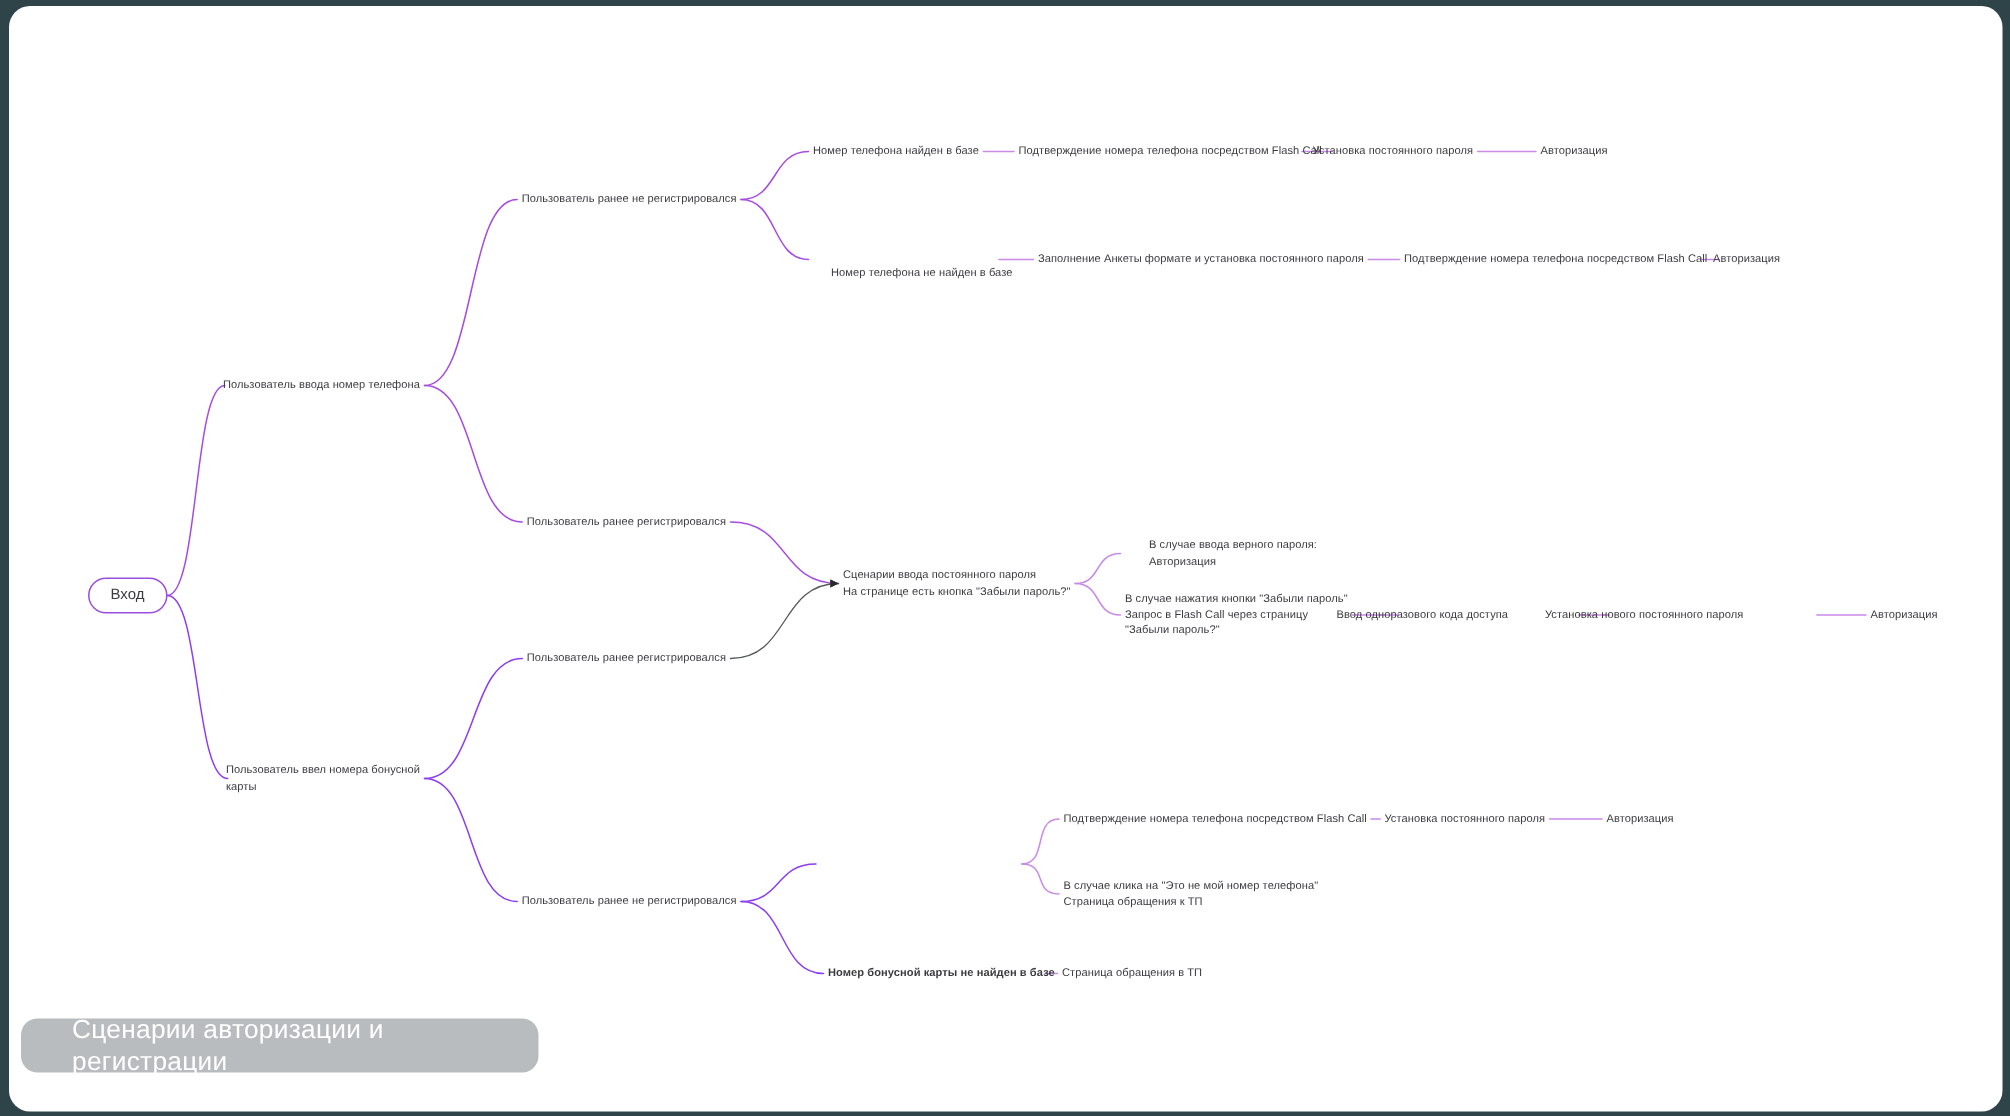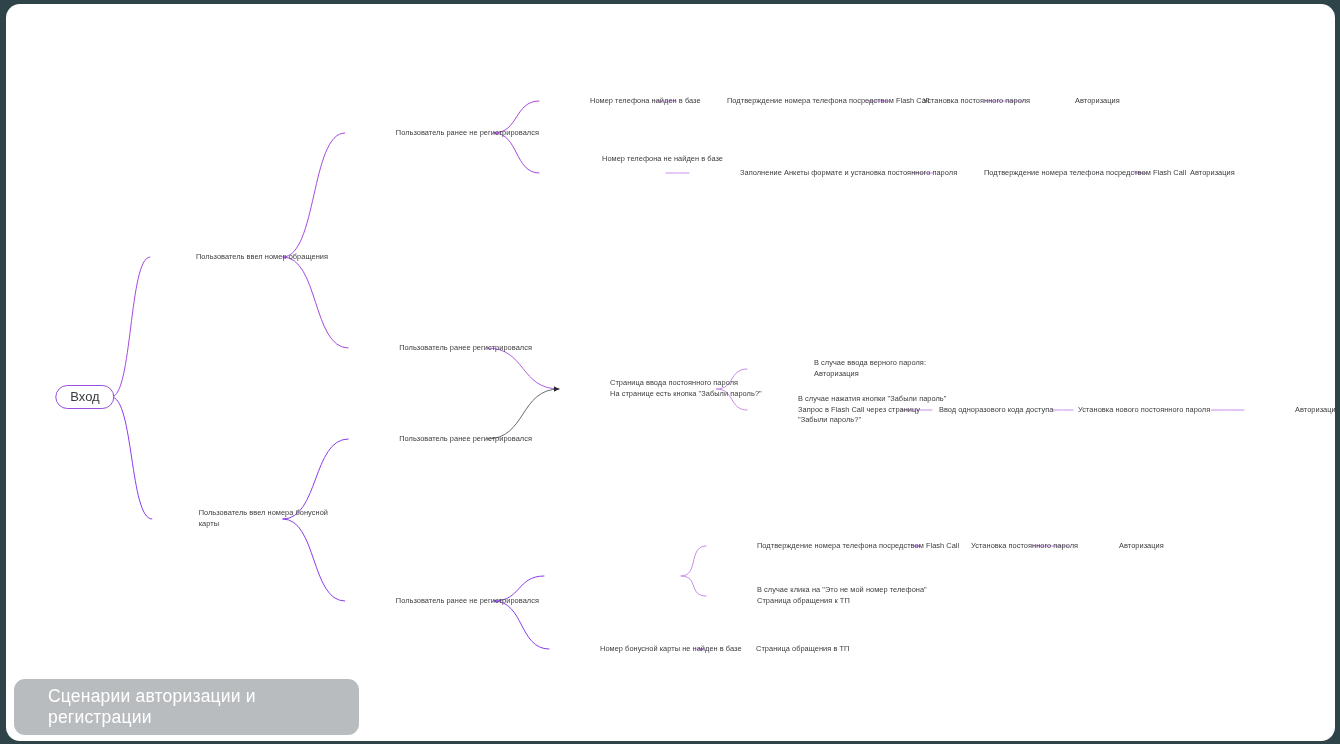--- a/index.html
+++ b/index.html
@@ -28,40 +28,39 @@
     width: 1329px; height: 737px;
     pointer-events: none;
   }
   .node {
     position: absolute;
     font-size: 7.4px;
     line-height: 10.6px;
     color: #3b3b3f;
     letter-spacing: 0.05px;
     white-space: pre;
-    margin-left: 48px;
   }
   .node.left   { transform: translate(-100%, -50%); text-align: left; }
   .node.right  { transform: translate(0, -50%);     text-align: left;  }
 
   #root-node {
     position: absolute;
     transform: translate(-50%, -50%);
     border: 1.1px solid #9b4dde;
     border-radius: 14px;
     padding: 6px 14px;
-    font-size: 13px;
+    font-size: 10px;
     color: #3b3b3f;
     background: #ffffff;
     line-height: 10px;
   }
   #title-badge {
     position: absolute;
     left: 8px; top: 675px;
-    width: 345px; height: 56px;
+    width: 345px; height: 36px;
     background: #b9bcbe;
     border-radius: 11px;
     display: flex;
     align-items: center;
     padding-left: 34px;
     color: #ffffff;
     font-size: 17.5px;
     letter-spacing: 0.2px;
   }
 </style>
@@ -107,52 +106,52 @@
           <path d="M675.1875,572 C693.1875,572 682,542 700,542" fill="none" stroke="#c98ae8" stroke-width="1" stroke-linecap="round"></path>
           <path d="M908.25,542 C926.25,542 896,542 914,542" fill="none" stroke="#c98ae8" stroke-width="1" stroke-linecap="round"></path>
           <path d="M1027.0625,542 C1046.278125,542 1042.784375,542 1062,542" fill="none" stroke="#c98ae8" stroke-width="1" stroke-linecap="round"></path>
           <path d="M675.1875,572 C693.1875,572 682,592 700,592" fill="none" stroke="#c98ae8" stroke-width="1" stroke-linecap="round"></path>
           <path d="M690.578125,645 C708.578125,645 681,645 699,645" fill="none" stroke="#c98ae8" stroke-width="1" stroke-linecap="round"></path>
         </g>
     </svg>
 
     <div id="root-node" style="left: 79px; top: 393px;">Вход</div>
 
-    <div class="node left" style="left: 274px; top: 253px;">Пользователь ввел номер обращения</div>
+    <div class="node left" style="left: 274px; top: 253px;">Пользователь ввода номер телефона</div>
     <div class="node left" style="left: 274px; top: 515px;">Пользователь ввел номера бонусной
 карты</div>
     <div class="node left" style="left: 485px; top: 129px;">Пользователь ранее не регистрировался</div>
     <div class="node left" style="left: 478px; top: 344px;">Пользователь ранее регистрировался</div>
     <div class="node left" style="left: 478px; top: 435px;">Пользователь ранее регистрировался</div>
     <div class="node left" style="left: 485px; top: 597px;">Пользователь ранее не регистрировался</div>
 
     <div class="node right" style="left: 536px; top: 97px;">Номер телефона найден в базе</div>
-    <div class="node right" style="left: 536px; top: 155px; padding-left: 12px;">Номер телефона не найден в базе</div>
+    <div class="node right" style="left: 536px; top: 178px; padding-left: 12px;">Номер телефона не найден в базе</div>
 
     <div class="node right" style="left: 673px; top: 97px;">Подтверждение номера телефона посредством Flash Call</div>
     <div class="node right" style="left: 869px; top: 97px;">Установка постоянного пароля</div>
     <div class="node right" style="left: 1021px; top: 97px;">Авторизация</div>
 
     <div class="node right" style="left: 686px; top: 169px;">Заполнение Анкеты формате и установка постоянного пароля</div>
     <div class="node right" style="left: 930px; top: 169px;">Подтверждение номера телефона посредством Flash Call</div>
     <div class="node right" style="left: 1136px; top: 169px;">Авторизация</div>
 
-    <div class="node right" style="left: 556px; top: 385px;">Страница ввода постоянного пароля
+    <div class="node right" style="left: 556px; top: 385px;">Сценарии ввода постоянного пароля
 На странице есть кнопка "Забыли пароль?"</div>
     <div class="node right" style="left: 760px; top: 365px;">В случае ввода верного пароля:
 Авторизация</div>
     <div class="node right" style="left: 744px; top: 406px;">В случае нажатия кнопки "Забыли пароль"
 Запрос в Flash Call через страницу
 "Забыли пароль?"</div>
 
     <div class="node right" style="left: 885px; top: 406px; text-align: right;">Ввод одноразового кода доступа</div>
     <div class="node right" style="left: 1024px; top: 406px;">Установка нового постоянного пароля</div>
     <div class="node right" style="left: 1241px; top: 406px;">Авторизация</div>
 
-    <div class="node right" style="left: 546px; top: 645px;">Номер бонусной карты не найден в базе</div>
+    <div class="node right" style="left: 546px; top: 645px; font-weight: bold;">Номер бонусной карты не найден в базе</div>
 
     <div class="node right" style="left: 703px; top: 542px;">Подтверждение номера телефона посредством Flash Call</div>
     <div class="node right" style="left: 917px; top: 542px;">Установка постоянного пароля</div>
     <div class="node right" style="left: 1065px; top: 542px;">Авторизация</div>
 
     <div class="node right" style="left: 703px; top: 592px;">В случае клика на "Это не мой номер телефона"
 Страница обращения к ТП</div>
     <div class="node right" style="left: 702px; top: 645px;">Страница обращения в ТП</div>
 
     <div id="title-badge">

